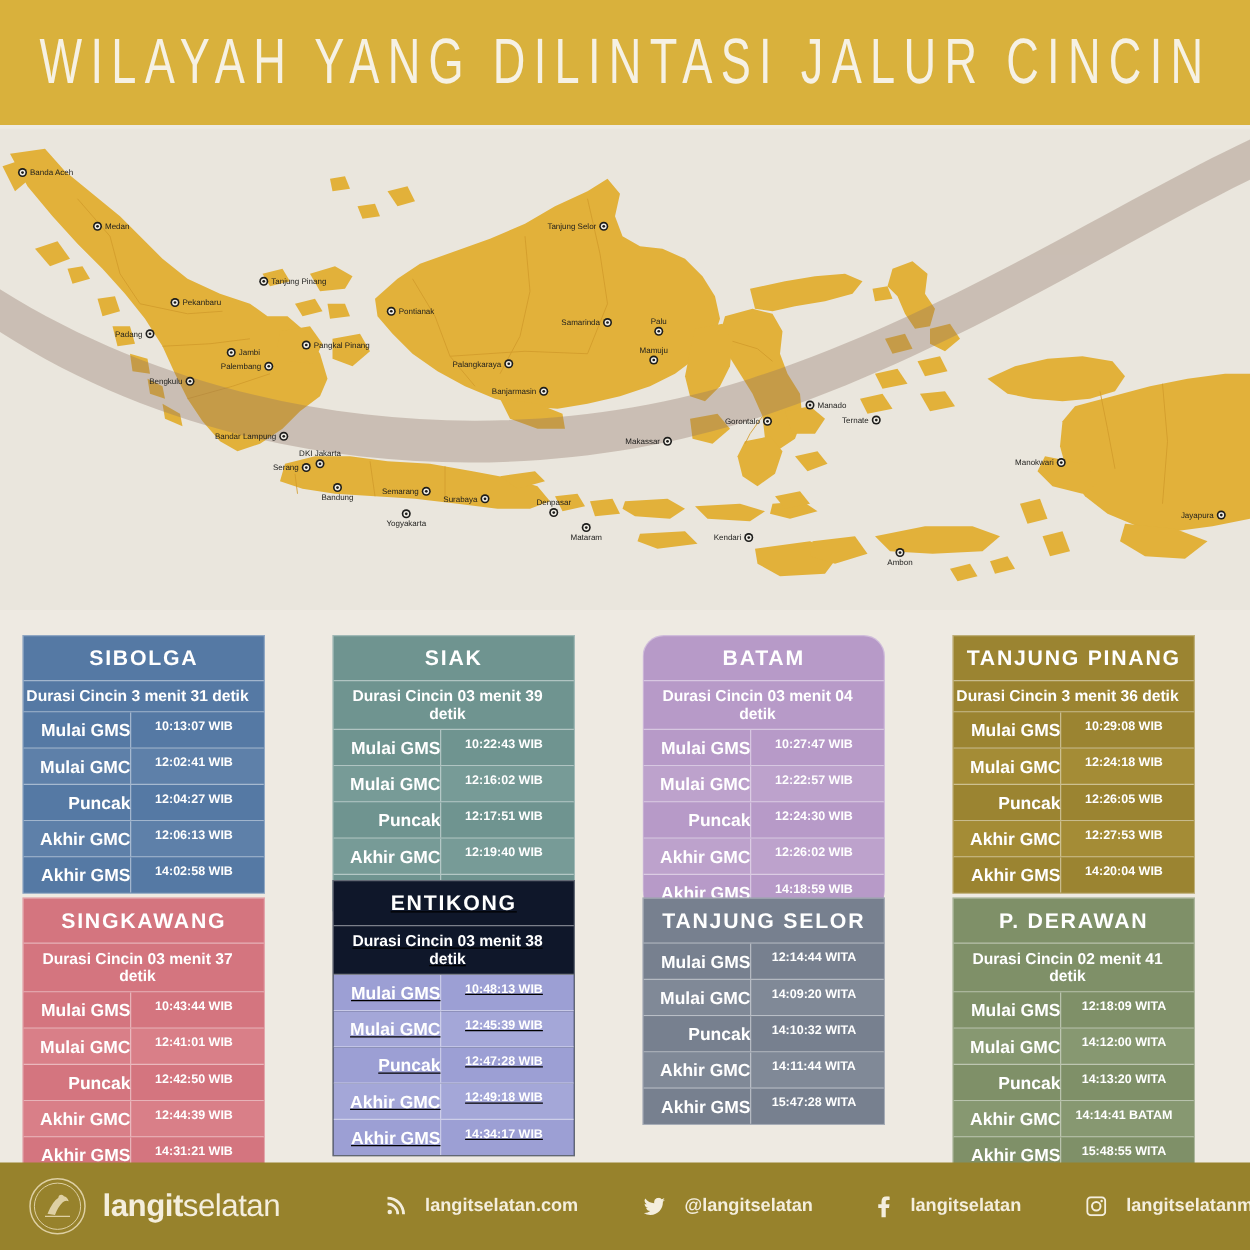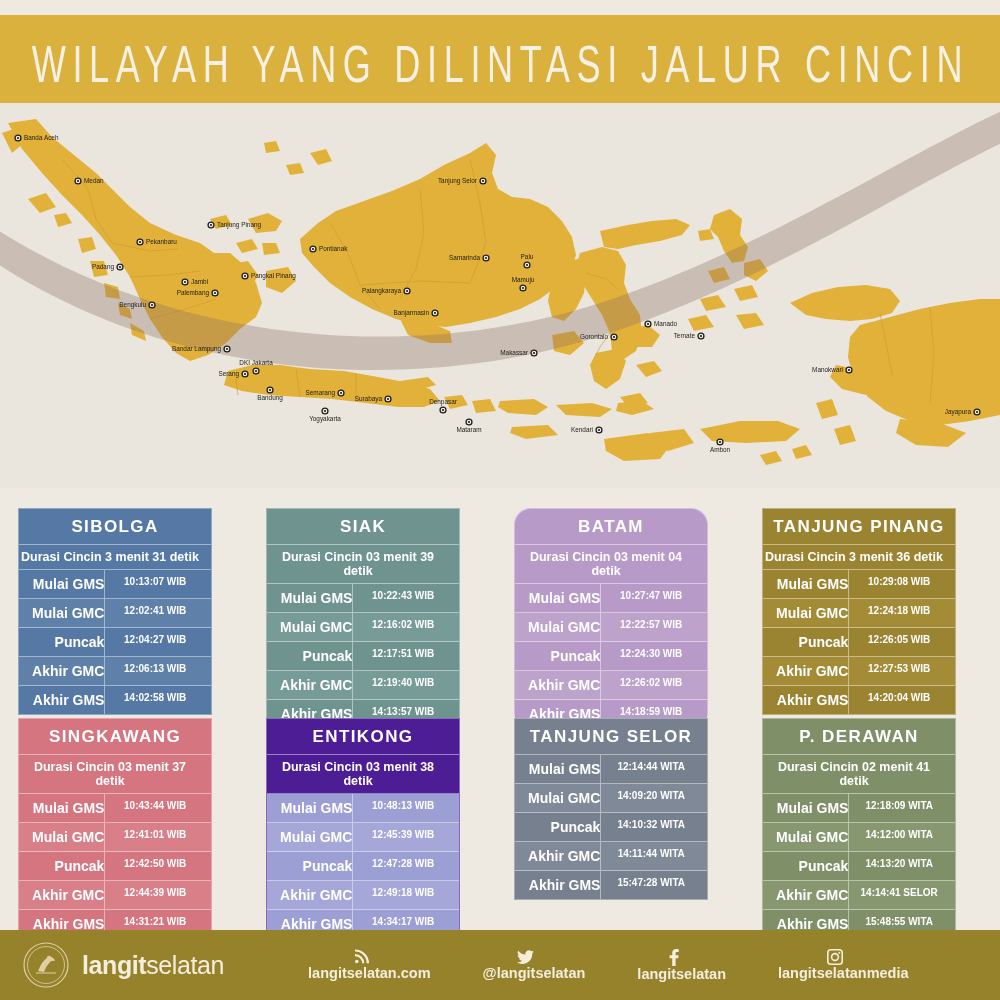--- a/index.html
+++ b/index.html
@@ -5,21 +5,21 @@
   html,body{margin:0;padding:0;}
   body{
     width:1000px;height:1000px;overflow:hidden;
     background:#eeeae2;
     font-family:"Liberation Sans", sans-serif;
   }
   .page{position:relative;width:1000px;height:1000px;}
 
   
   .header{
-    position:absolute;left:0;top:15px;width:1000px;height:100px;
+    position:absolute;left:0;top:0;width:1000px;height:100px;
     background:#d9b13c;
     display:flex;align-items:center;justify-content:center;
   }
   .header-title{
     color:#f6f1e4;
     font-size:38px;
     letter-spacing:7px;
     font-weight:300;
     font-family:"Liberation Sans", sans-serif;
     transform:scaleY(1.35) scaleX(0.95);
@@ -81,21 +81,21 @@
   .brand{display:flex;align-items:center;margin-left:22px;}
   .brand-mark{width:48px;height:48px;}
   .brand-text{
     margin-left:12px;color:#f4eedd;font-size:25px;letter-spacing:-0.4px;
   }
   .brand-text b{font-weight:bold;}
   .brand-text span{font-weight:300;}
   .links{display:flex;align-items:center;margin-left:84px;flex:1;}
   .link{
     display:flex;align-items:center;color:#f4eedd;font-size:14.5px;
-    margin-right:52px;font-weight:600;flex-direction:column;
+    margin-right:52px;font-weight:600;
   }
   .link svg{margin-right:8px;}
 </style>
 </head>
 <body>
 
 <div class="page">
 
   <div class="header">
     <div class="header-title">WILAYAH YANG DILINTASI JALUR CINCIN</div>
@@ -562,21 +562,21 @@
         </div>
         <div class="row" style="background: rgb(217, 127, 136);">
           <div class="cell-l">Akhir GMC</div>
           <div class="cell-r">12:44:39 WIB</div>
         </div>
         <div class="row" style="background: rgb(212, 117, 127);">
           <div class="cell-l">Akhir GMS</div>
           <div class="cell-r">14:31:21 WIB</div>
         </div>
       </div>
-      <div class="card" style="left: 266px; top: 218px; background: #4c1d95;">
+      <div class="card" style="left: 266px; top: 204px; background: #0f172a; text-decoration: underline;">
         <div class="card-title">ENTIKONG</div>
         <div class="card-sub">Durasi Cincin 03 menit 38 detik</div>
         <div class="row" style="background: rgb(156, 159, 212);">
           <div class="cell-l">Mulai GMS</div>
           <div class="cell-r">10:48:13 WIB</div>
         </div>
         <div class="row" style="background: rgb(164, 167, 216);">
           <div class="cell-l">Mulai GMC</div>
           <div class="cell-r">12:45:39 WIB</div>
         </div>
@@ -626,21 +626,21 @@
         <div class="row" style="background: rgb(135, 152, 113);">
           <div class="cell-l">Mulai GMC</div>
           <div class="cell-r">14:12:00 WITA</div>
         </div>
         <div class="row" style="background: rgb(127, 144, 104);">
           <div class="cell-l">Puncak</div>
           <div class="cell-r">14:13:20 WITA</div>
         </div>
         <div class="row" style="background: rgb(135, 152, 113);">
           <div class="cell-l">Akhir GMC</div>
-          <div class="cell-r">14:14:41 SELOR</div>
+          <div class="cell-r">14:14:41 BATAM</div>
         </div>
         <div class="row" style="background: rgb(127, 144, 104);">
           <div class="cell-l">Akhir GMS</div>
           <div class="cell-r">15:48:55 WITA</div>
         </div>
       </div>
     </div>
 
   <div class="footer">
     <div class="brand">

